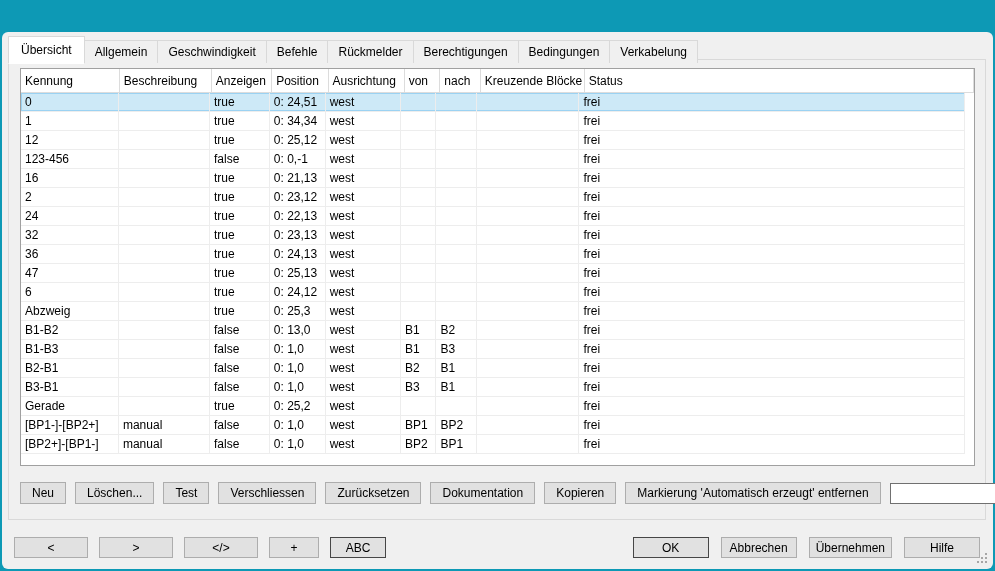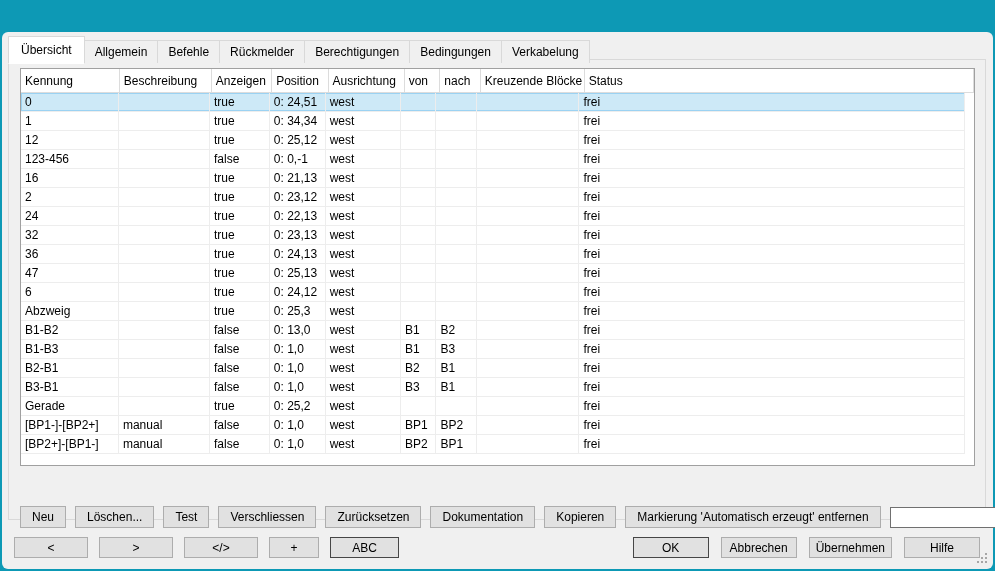--- a/index.html
+++ b/index.html
@@ -49,37 +49,37 @@
   .tbody { width:944px; }
   .tr { display:flex; height:19px; border-bottom:1px solid #ededed; background:#fff; }
   .td {
     font-size:12px; color:#000; line-height:18px;
     padding-left:4px; border-right:1px solid #ededed; white-space:nowrap; overflow:hidden;
   }
   .tr.selected { background:#cde9f7; box-shadow: inset 0 0 0 1px #9bd2f2; }
   .c0{width:100px}.c1{width:93px}.c2{width:61px}.c3{width:57px}.c4{width:77px}
   .c5{width:36px}.c6{width:41px}.c7{width:105px}.c8{width:394px}
   
-  .actions { position:absolute; left:11px; top:422px; width:957px; display:flex; gap:9px; align-items:center;margin-top:24px; }
+  .actions { position:absolute; left:11px; top:422px; width:957px; display:flex; gap:9px; align-items:center; }
   .abtn {
     height:22px; background:#e1e1e1; border:1px solid #adadad; color:#000;
     font-family:"Liberation Sans", sans-serif; font-size:12px; padding:0 11px; white-space:nowrap;
   }
   .action-input {
     margin-left:auto; width:108px; height:21px; border:1px solid #707070;
     background:#ffffff; font-size:12px; padding:0 3px;
     font-family:"Liberation Sans", sans-serif;
   }
   
   .navrow { position:absolute; left:12px; bottom:11px; display:flex; gap:11px; z-index:2; }
   .navbtn, .dbtn {
     height:21px; background:#e1e1e1; border:1px solid #adadad; color:#000;
     font-family:"Liberation Sans", sans-serif; font-size:12px; white-space:nowrap;
   }
-  .navbtn.w74{width:74px}.navbtn.w50{width:50px}.navbtn.w48{width:69px}
+  .navbtn.w74{width:74px}.navbtn.w50{width:50px}.navbtn.w48{width:56px}
   .dialogrow { position:absolute; right:13px; bottom:11px; display:flex; gap:12px; z-index:2; }
   .dbtn { padding:0 6px; min-width:76px; }
   .emph { border:1px solid #464646; }
   
   .grip { position:absolute; right:6px; bottom:6px; width:2px; height:2px; background:#a6a6a6;
     box-shadow:-4px 0 0 #a6a6a6, -8px 0 0 #a6a6a6, 0 -4px 0 #a6a6a6, -4px -4px 0 #a6a6a6, 0 -8px 0 #a6a6a6; }
 </style>
 </head>
 <body>
 
@@ -99,20 +99,21 @@
       </div>
     </div>
   </div>
 
   <div class="body">
 
     <div class="tabbar">
 
     <div class="tab active">Übersicht</div>
         <div class="tab">Allgemein</div>
+        <div class="tab">Geschwindigkeit</div>
         <div class="tab">Befehle</div>
         <div class="tab">Rückmelder</div>
         <div class="tab">Berechtigungen</div>
         <div class="tab">Bedingungen</div>
         <div class="tab">Verkabelung</div>
       </div>
 
     <div class="panel">
 
       <div class="table-wrap">

